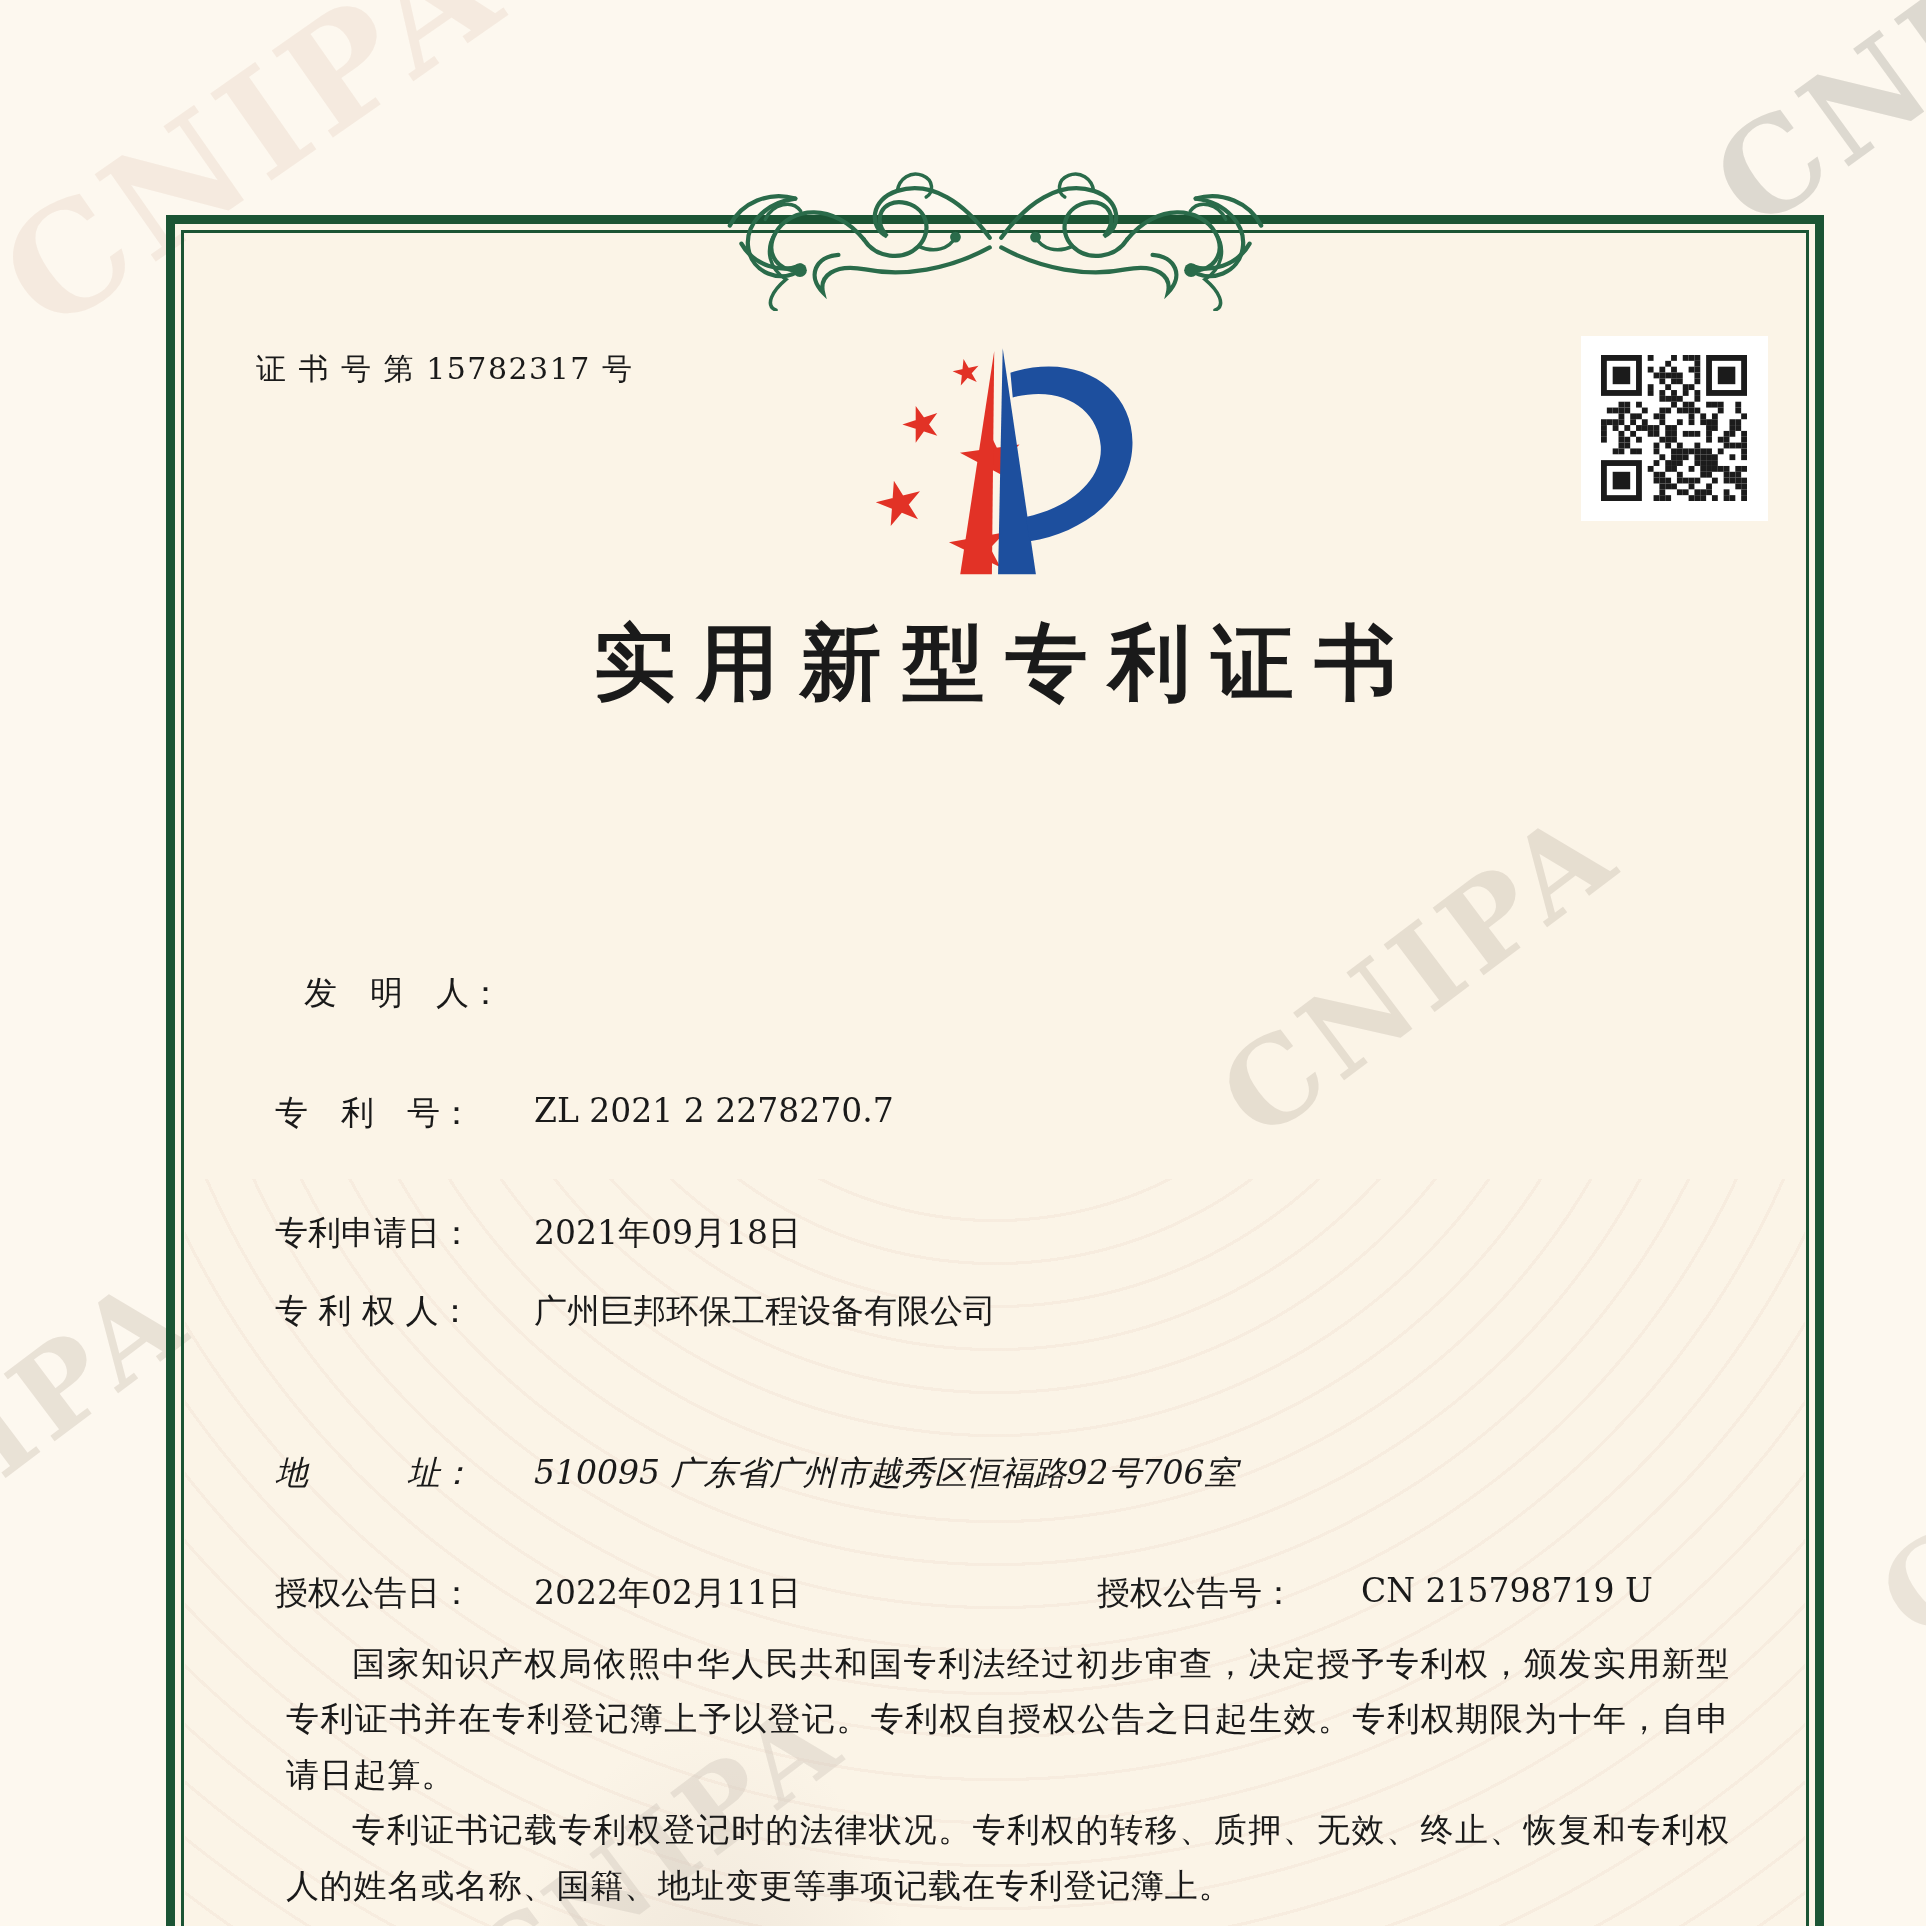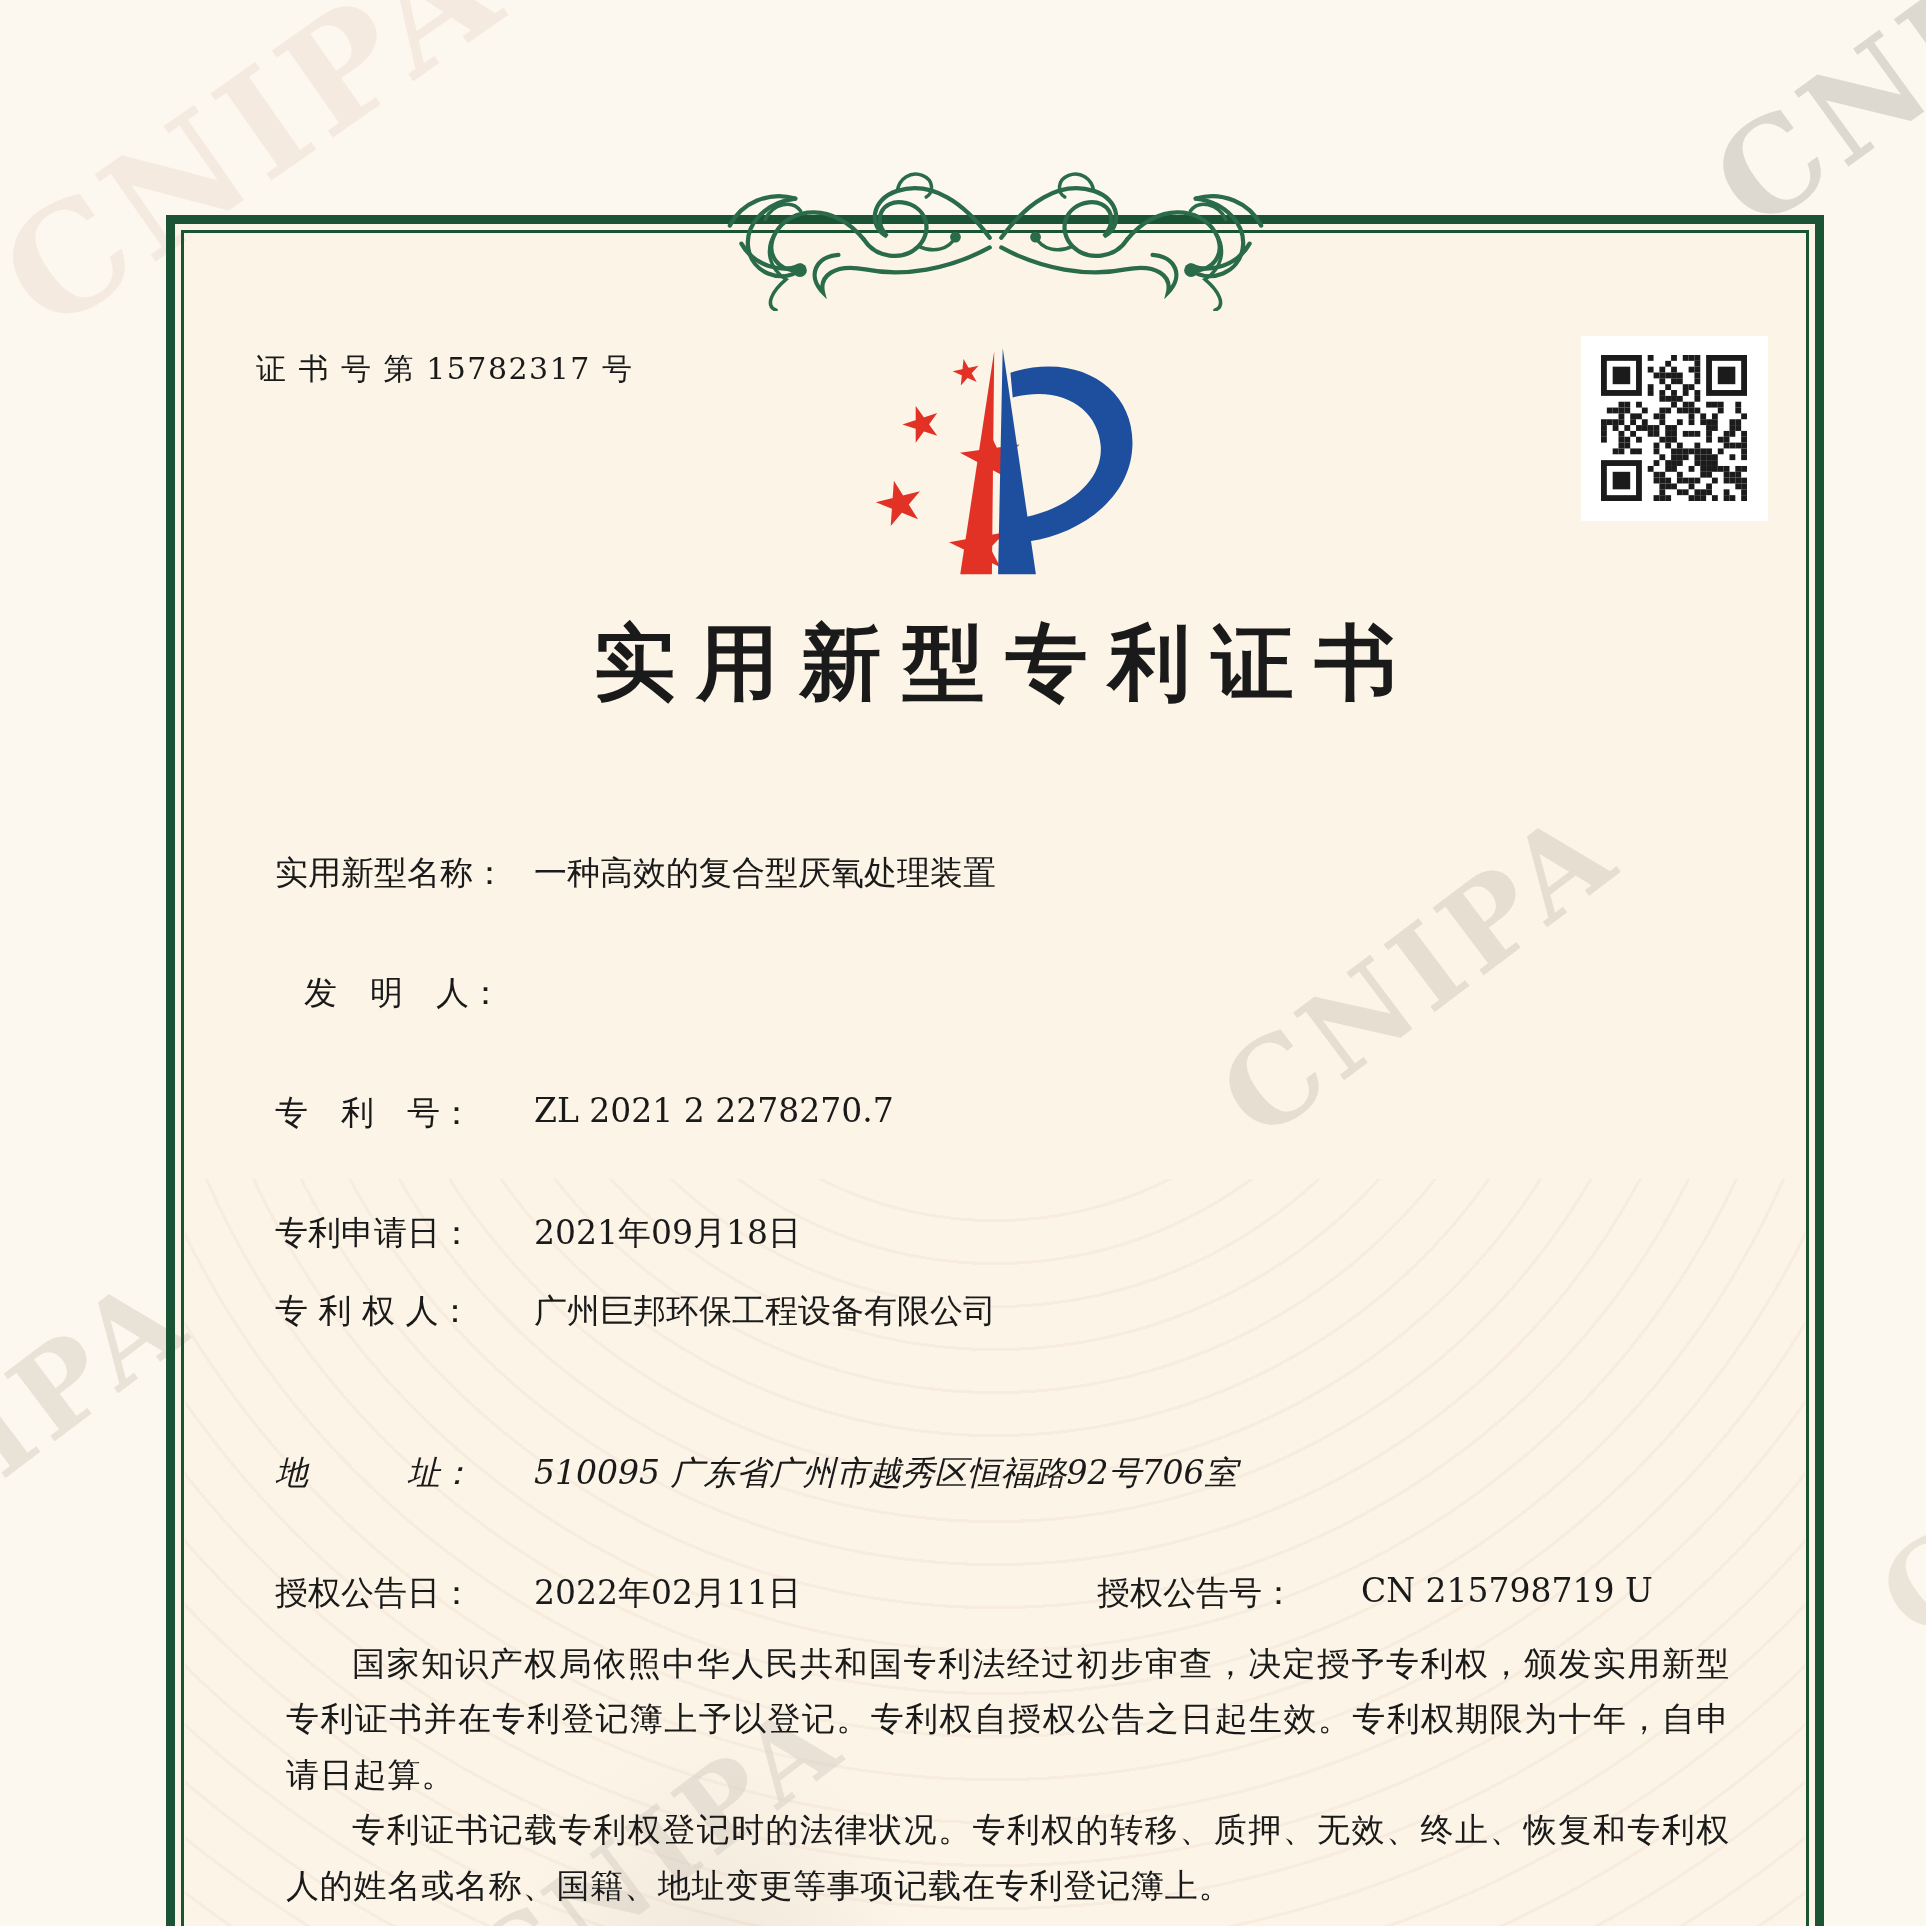--- a/index.html
+++ b/index.html
@@ -317,24 +317,20 @@
           <rect x="302.4" y="30.24" width="45.36" height="45.36"></rect>
           <rect x="0" y="272.15999999999997" width="105.83999999999999" height="105.83999999999999"></rect>
           <rect x="15.12" y="287.28" width="75.6" height="75.6" fill="#ffffff"></rect>
           <rect x="30.24" y="302.4" width="45.36" height="45.36"></rect>
         </g>
     </svg>
   </div>
 
   <div class="abs" id="title">实用新型专利证书</div>
 
-  <div class="abs row" style="top:851px;">
-    <span class="lbl">实用新型名称：</span>
-    <span class="val">一种高效的复合型厌氧处理装置</span>
-  </div>
   <div class="abs row" style="top:971px;margin-left:29px;">
     <span class="lbl">发　明　人：</span>
   </div>
   <div class="abs row" style="top:1091px;">
     <span class="lbl">专　利　号：</span>
     <span class="val">ZL 2021 2 2278270.7</span>
   </div>
   <div class="abs row" style="top:1211px;">
     <span class="lbl">专利申请日：</span>
     <span class="val">2021年09月18日</span>

